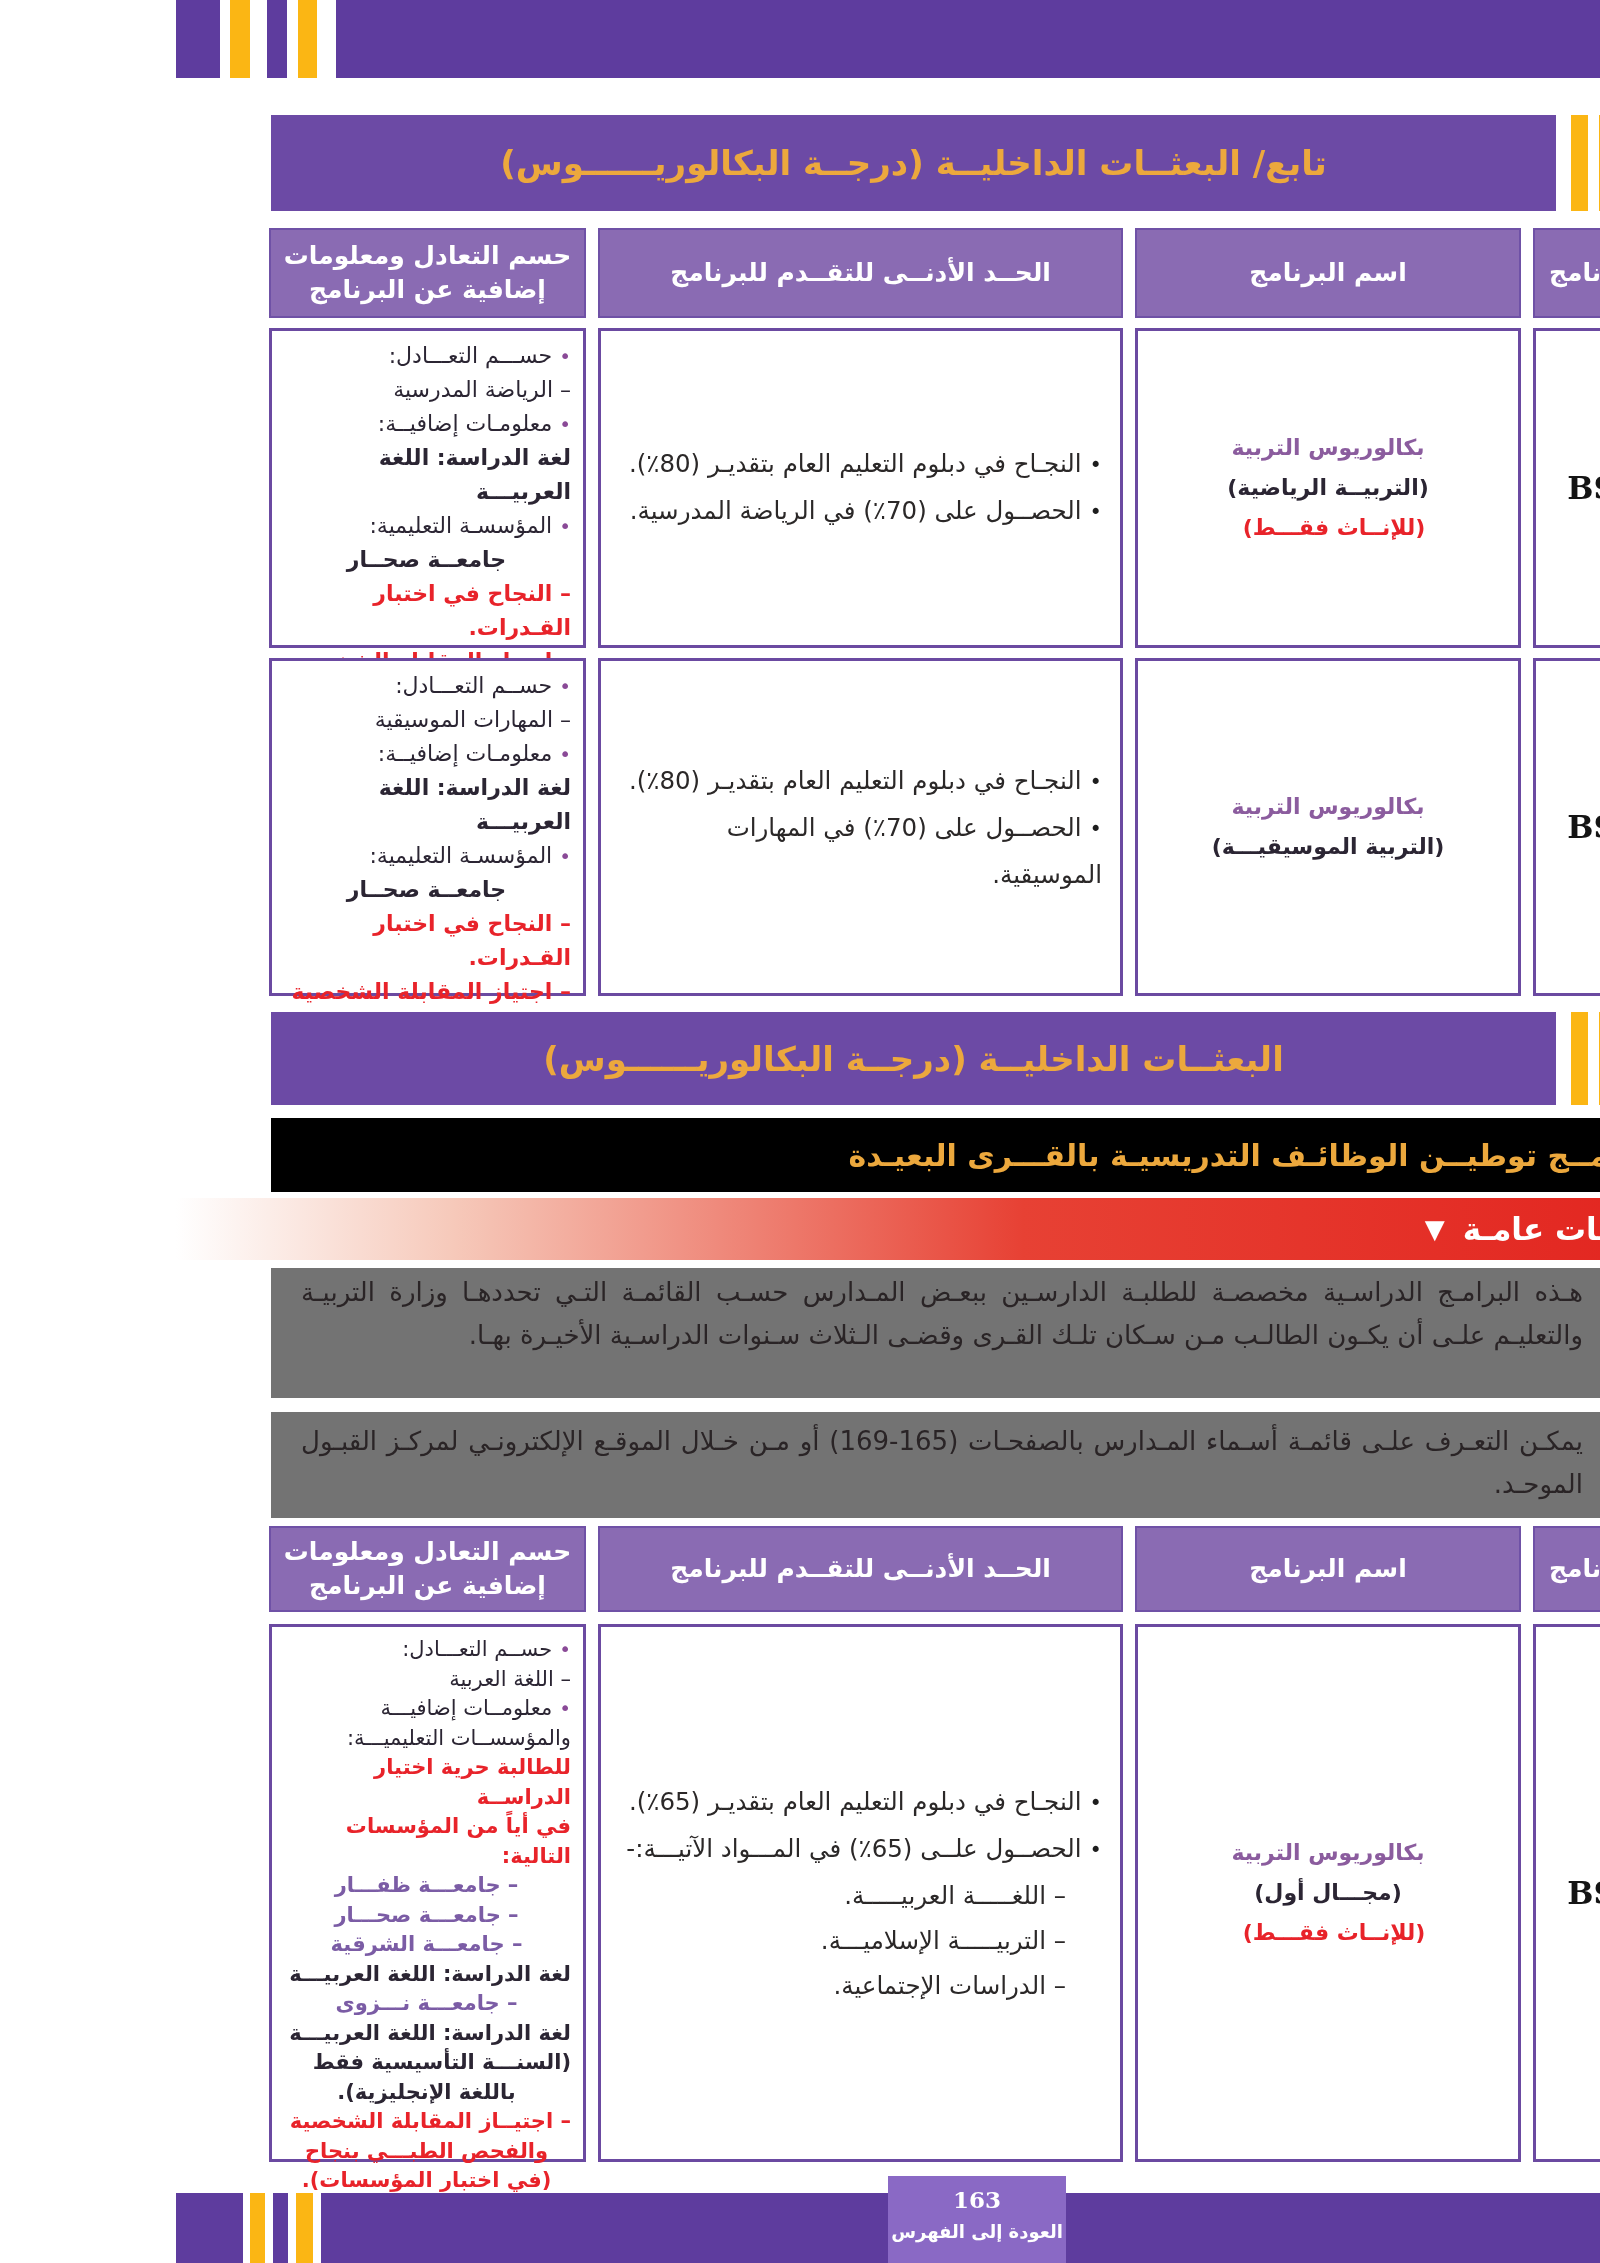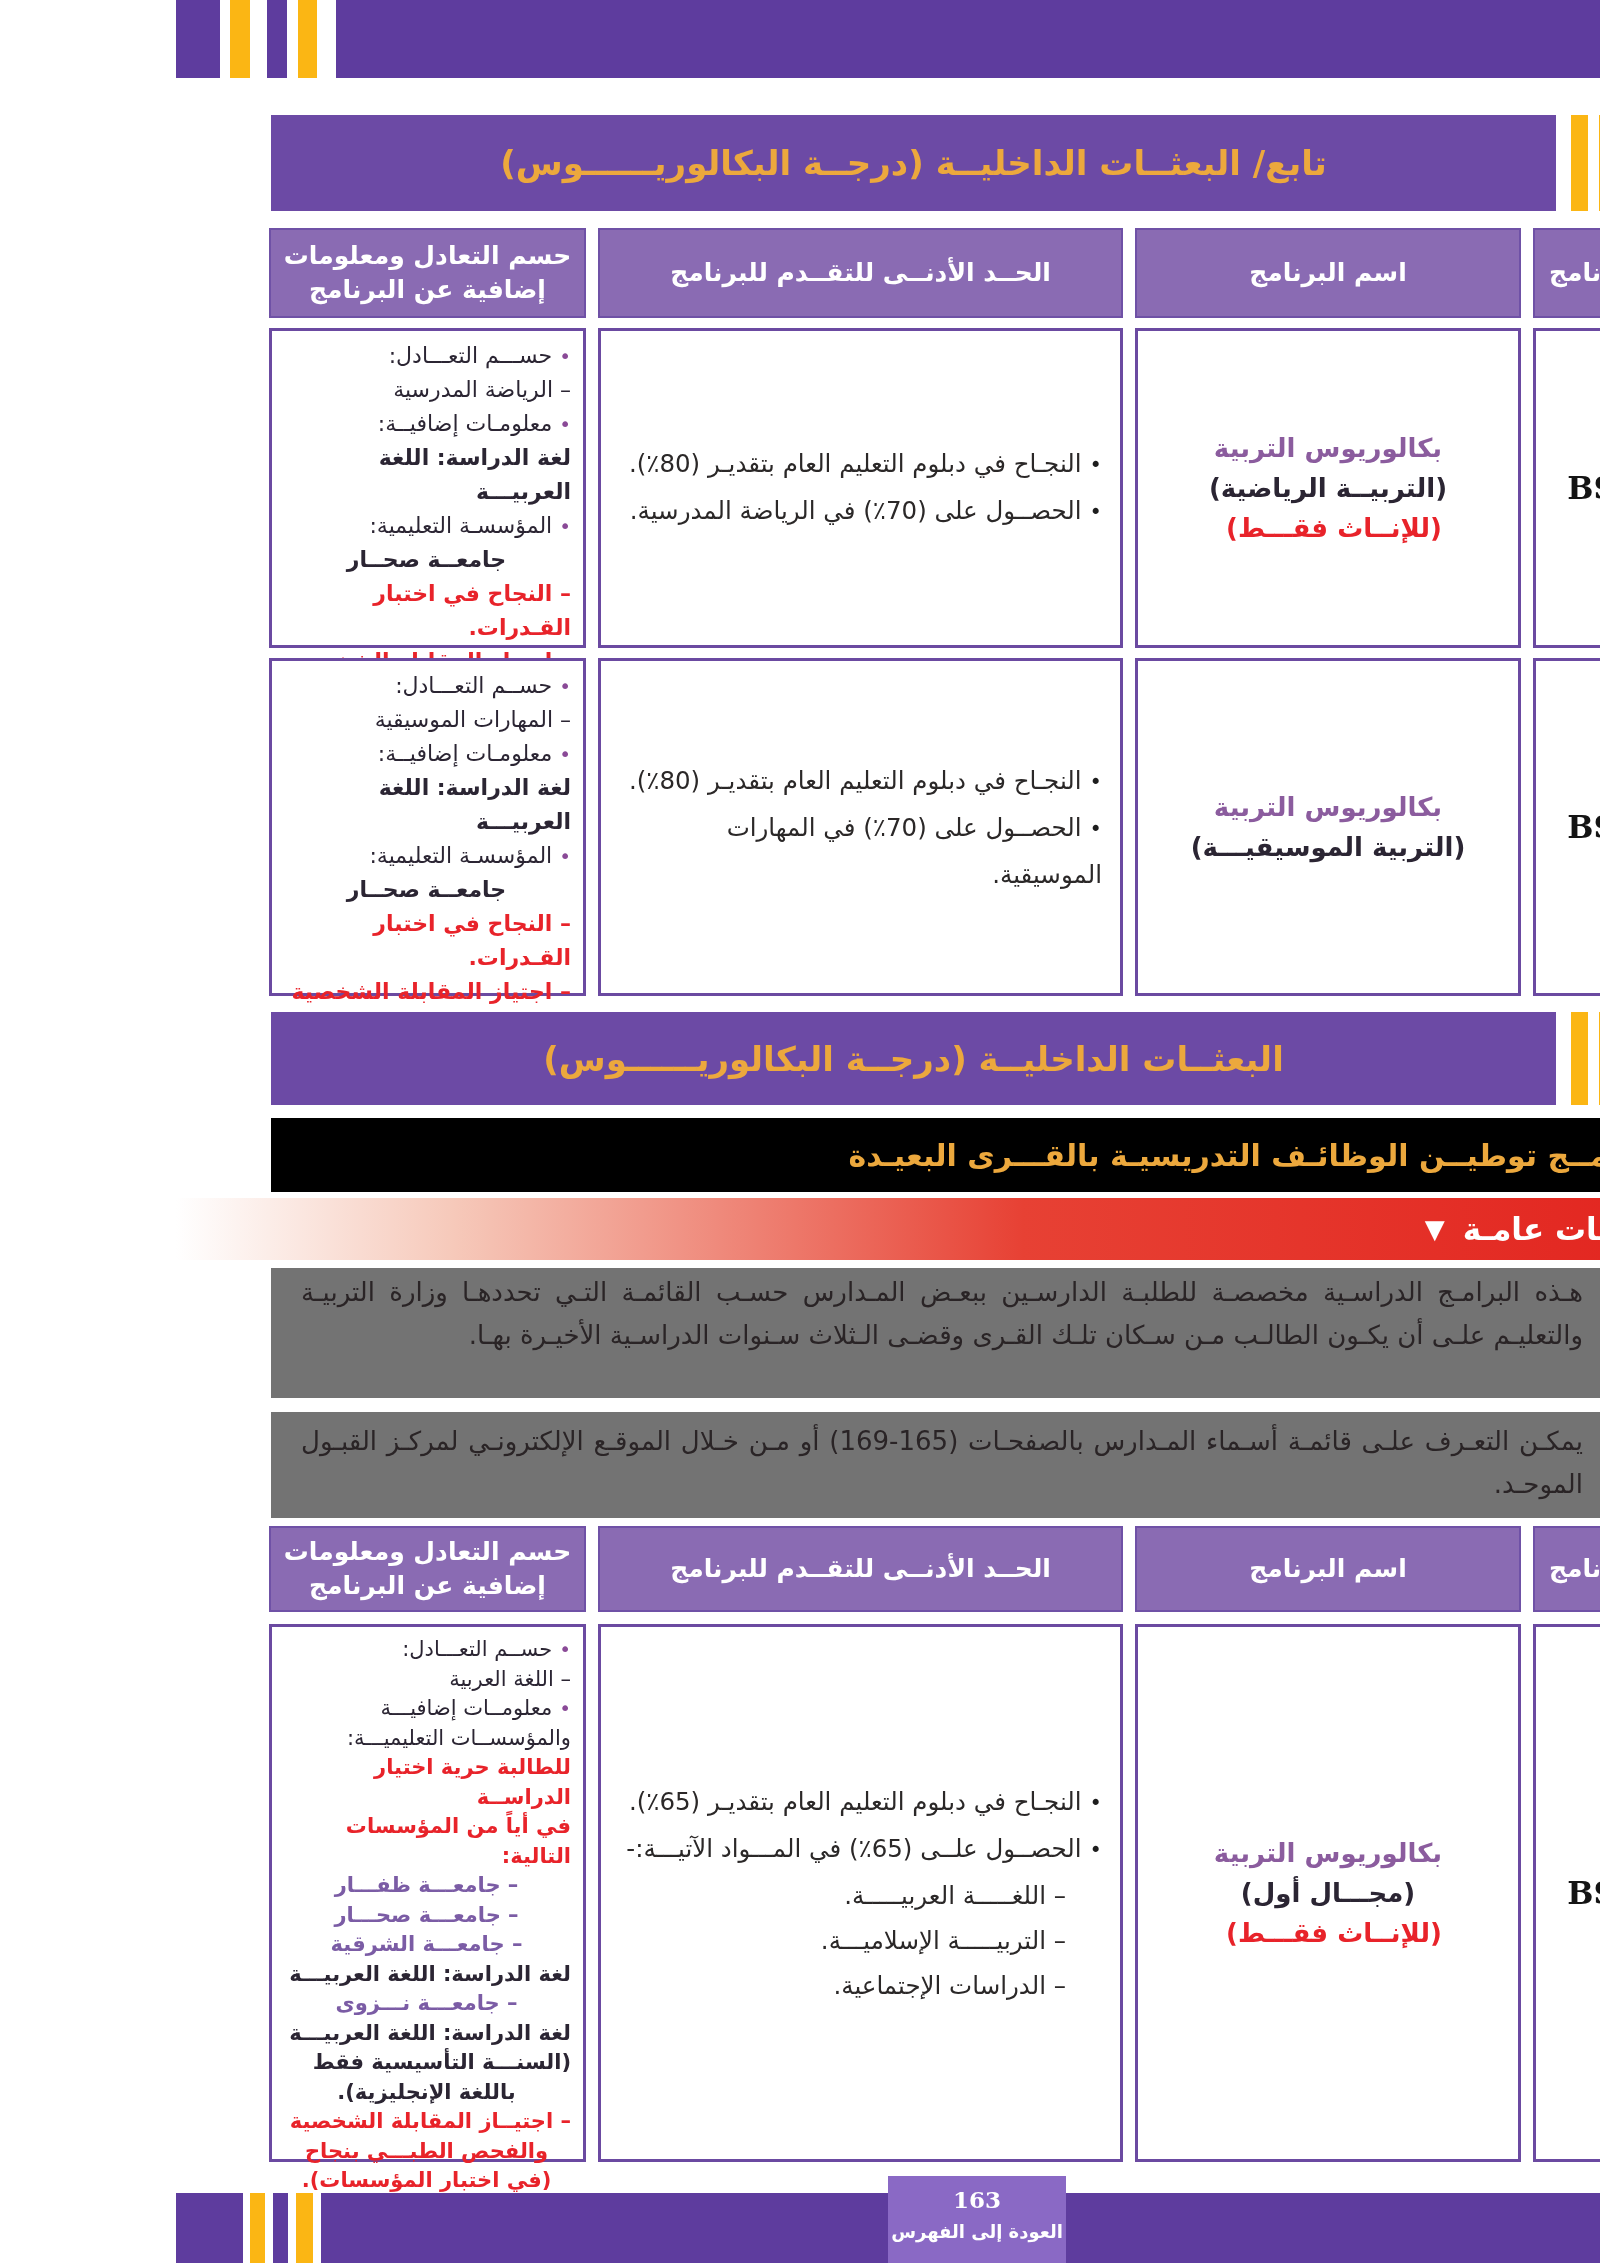--- a/index.html
+++ b/index.html
@@ -36,21 +36,21 @@
   
   .tbl{display:grid;grid-template-columns:182px 386px 525px 317px;column-gap:12px;}
   .t1{grid-template-rows:90px 320px 338px;row-gap:10px;}
   .t2{grid-template-rows:86px 538px;row-gap:12px;}
   .hcell{background:#8A6BB3;border:2px solid #6F51A6;color:#fff;font-weight:bold;font-size:25px;
     display:flex;align-items:center;justify-content:center;text-align:center;line-height:1.35;padding:0 8px;}
   .cell{background:#fff;border:3px solid #6B4AA1;box-sizing:border-box;}
   .code{display:flex;align-items:center;justify-content:center;
     font-family:"DejaVu Serif",serif;font-weight:bold;font-size:31px;color:#141414;}
   .name{display:flex;flex-direction:column;align-items:center;justify-content:center;
-    font-weight:bold;font-size:26px;line-height:40px;text-align:center;}
+    font-weight:bold;font-size:22px;line-height:40px;text-align:center;}
   .nm1{color:#8B5C9E;}
   .nm2{color:#2B2533;}
   .nm3{color:#E8232A;margin-left:12px;}
   .min{display:flex;flex-direction:column;justify-content:center;
     font-size:24.5px;color:#2B2828;line-height:45px;padding:0 18px;}
   .mline .mb{color:#1d1d1d;margin-left:8px;font-size:21px;}
   .msub{padding-right:36px;}
   .info{padding:8px 12px 0 10px;}
   .it1 .il{font-size:22px;line-height:34px;}
   .it2 .il{font-size:21px;line-height:29.5px;}

